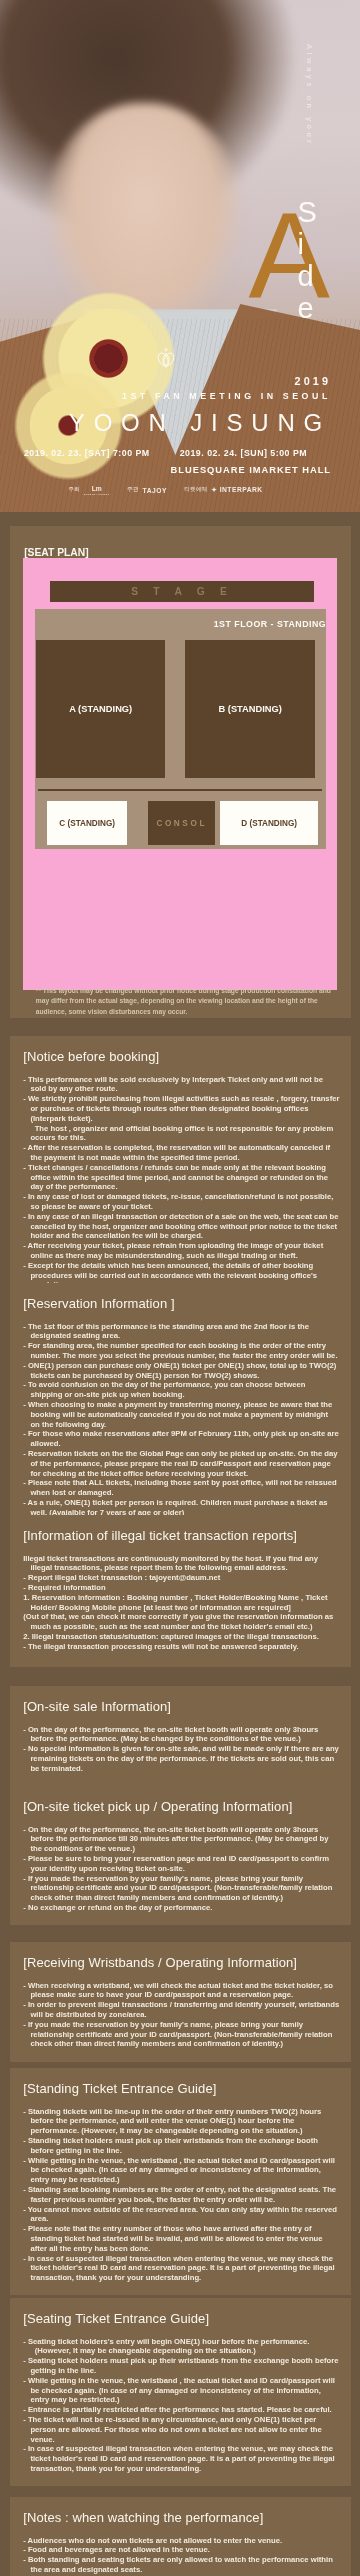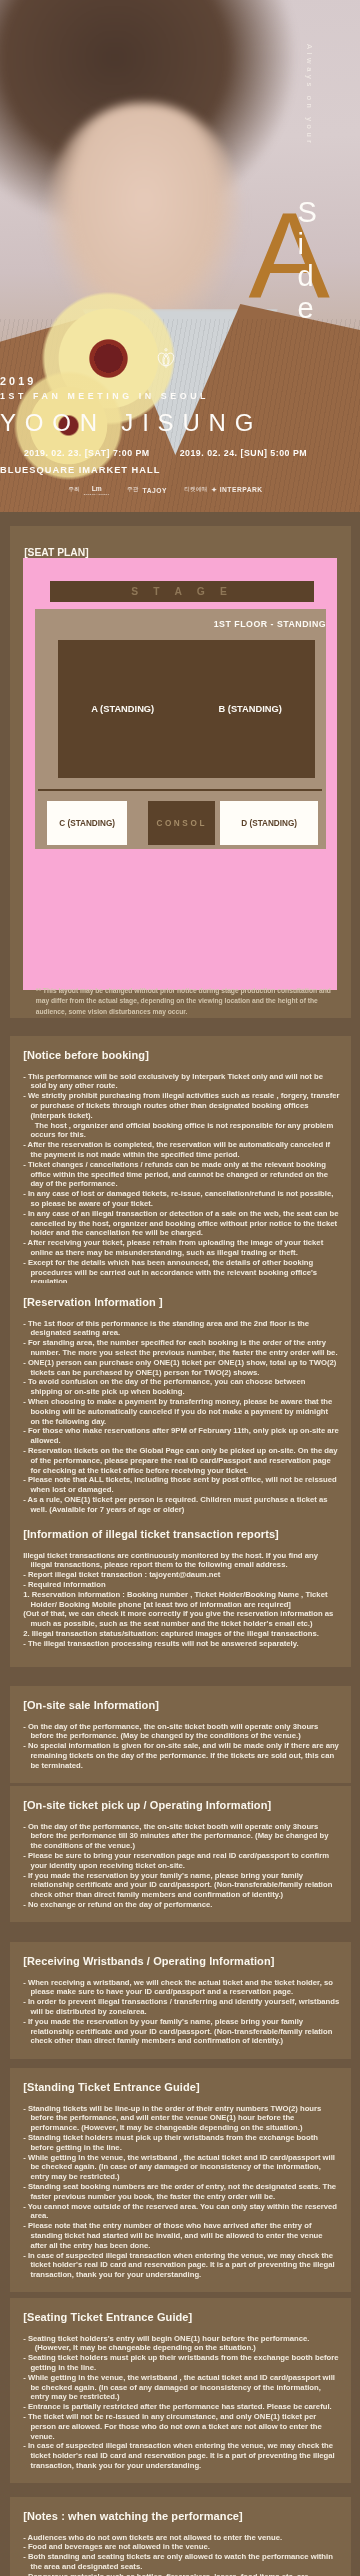--- a/index.html
+++ b/index.html
@@ -29,38 +29,38 @@
       background:radial-gradient(circle,#6f1e20 0 13%,#8d2c22 13% 17%,#f3e6a3 18% 45%,rgba(243,230,163,.85) 46% 58%,rgba(243,230,163,0) 61%);}
   .f2{left:4.1px;top:361px;width:129px;height:129px;
       background:radial-gradient(circle,#7a2422 0 10%,#f1e098 12% 42%,rgba(241,224,152,.8) 43% 56%,rgba(241,224,152,0) 60%);}
   .vtext{position:absolute;right:47px;top:44px;writing-mode:vertical-rl;color:#f4eee8;
       font-size:7.7px;letter-spacing:3.6px;opacity:.95;}
   .sideA{position:absolute;right:14.4px;top:185px;width:98px;height:160px;}
   .sideA .bigA{position:absolute;left:0;top:-6.2px;font-size:122px;line-height:155px;color:#b5792c;
       font-weight:400;letter-spacing:0;}
   .sideA .letters{position:absolute;left:49px;top:11.3px;color:#fdfbf7;font-weight:300;}
   .sideA .letters span{display:block;font-size:29px;line-height:32px;}
-  .hero-center{position:absolute;left:0;top:348px;width:331px;text-align:left;color:#fdfbf8;}
+  .hero-center{position:absolute;left:0;top:348px;width:331px;text-align:right;color:#fdfbf8;}
   .emblem{display:block;margin:0 auto 5.2px auto;}
   .year{font-size:10.8px;letter-spacing:3.1px;font-weight:700;}
   .subtitle{margin-top:4.6px;font-size:8.8px;letter-spacing:3.6px;font-weight:700;}
   .bigtitle{margin-top:7.2px;font-size:24px;letter-spacing:8.8px;font-weight:400;white-space:nowrap;}
   .dates{margin-top:11.3px;display:flex;justify-content:center;gap:30px;font-size:8.8px;letter-spacing:0.5px;font-weight:700;}
   .venue{margin-top:6.7px;font-size:9.3px;letter-spacing:1px;font-weight:700;}
   .orgs{margin-top:11.3px;display:flex;justify-content:center;align-items:center;gap:17.5px;font-size:5.7px;color:#f3ece6;}
   .orgs .grp{display:flex;align-items:center;gap:4.1px;}
   .orgs .lg{font-weight:700;letter-spacing:0.5px;font-size:6.7px;}
   .lmmini{display:inline-flex;flex-direction:column;align-items:center;line-height:1;}
   .lmmini .lmtxt{font-size:6.7px;font-weight:700;}
   .lmmini .lment{font-size:2.3px;letter-spacing:0.5px;}
 
   
   .panel{position:absolute;left:9.8px;width:341px;background:#7c6549;color:#f2ebdf;}
   .sec{padding:13.4px 11.3px 12.4px 13.4px;}
-  .sec-title{margin:0 0 10.3px 0;font-size:11px;font-weight:700;color:#fbf7ee;letter-spacing:0.1px;}
+  .sec-title{margin:0 0 10.3px 0;font-size:13px;font-weight:400;color:#fbf7ee;letter-spacing:0.1px;}
   .line{margin:0;font-size:7.7px;line-height:9.8px;font-weight:700;padding-left:7.2px;text-indent:-7.2px;
         white-space:pre-wrap;color:#f2ebdf;}
   .s0{top:1036px;min-height:229px;}
   .s1{top:1283px;min-height:214px;}
   .s2{top:1515px;min-height:152px;}
   .s3{top:1686px;min-height:81px;}
   .s4{top:1786px;min-height:136px;}
   .s5{top:1942px;min-height:106px;}
   .s6{top:2068px;min-height:208px;}
   .s7{top:2298px;min-height:178px;}
@@ -73,21 +73,21 @@
   .stage{position:absolute;left:27px;top:23px;width:264px;height:20.6px;background:#5b422a;
          display:flex;align-items:center;justify-content:center;font-size:10.3px;letter-spacing:6.2px;
          color:#8f7757;font-weight:700;}
   .tan{position:absolute;left:12px;width:291px;background:#a8917a;}
   .tan1{top:51px;height:240px;}
   .tan2{top:300px;height:117px;}
   .tan-title{position:absolute;left:0;width:100%;text-align:right;font-size:8.8px;font-weight:700;
          color:#fdfbf6;letter-spacing:0.5px;}
   .zoneA,.zoneB{position:absolute;top:31px;width:129px;height:138px;background:#5c432b;
          display:flex;align-items:center;justify-content:center;color:#fdfbf6;font-weight:700;font-size:9.3px;}
-  .zoneA{left:23px;text-align:center;} .zoneB{left:150px;width:130px;}
+  .zoneA{left:1px;text-align:center;} .zoneB{left:150px;width:130px;}
   .divline{position:absolute;left:3.1px;top:180px;width:284px;height:1.5px;background:#5b422a;}
   .zrow{position:absolute;top:192px;height:44px;display:flex;align-items:center;justify-content:center;
         font-weight:700;font-size:8.2px;}
   .zC{left:12px;width:80px;background:#fffdf8;color:#5b422a;}
   .zCon{left:113px;width:67px;background:#5b422a;color:#a48b67;letter-spacing:2.6px;}
   .zD{left:185px;width:98px;background:#fffdf8;color:#5b422a;}
   .wing{position:absolute;background:#5c432b;width:61px;height:76px;top:33px;}
   .wingL{left:15.5px;transform:rotate(10deg);clip-path:polygon(0 2%,100% 8%,93% 100%,7% 93%);}
   .wingR{left:214px;transform:rotate(-10deg);clip-path:polygon(0 8%,100% 2%,93% 93%,7% 100%);}
   .ctr{position:absolute;left:87px;top:36px;width:117px;height:78px;background:#5c432b;

